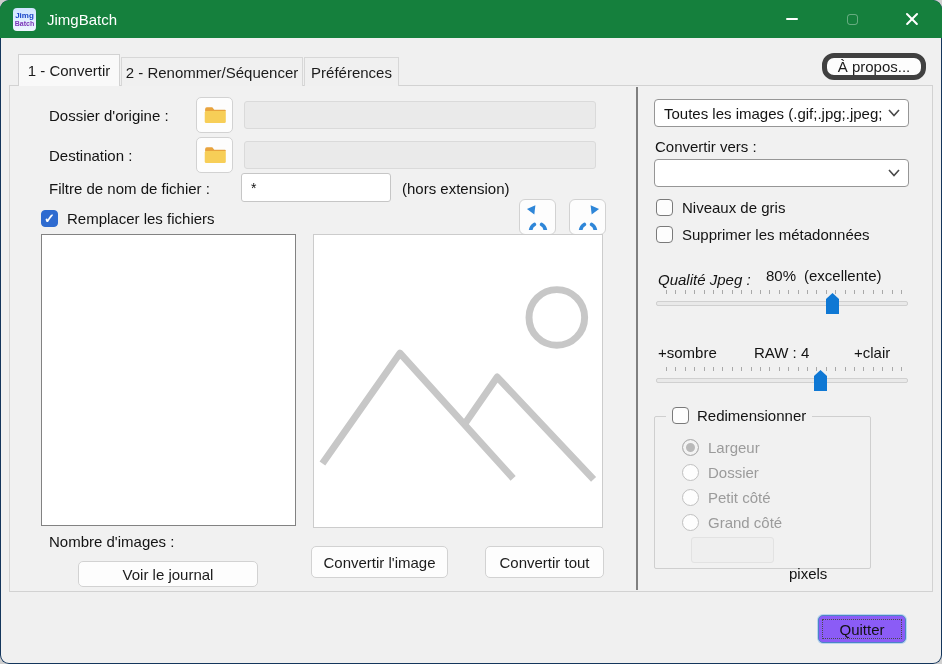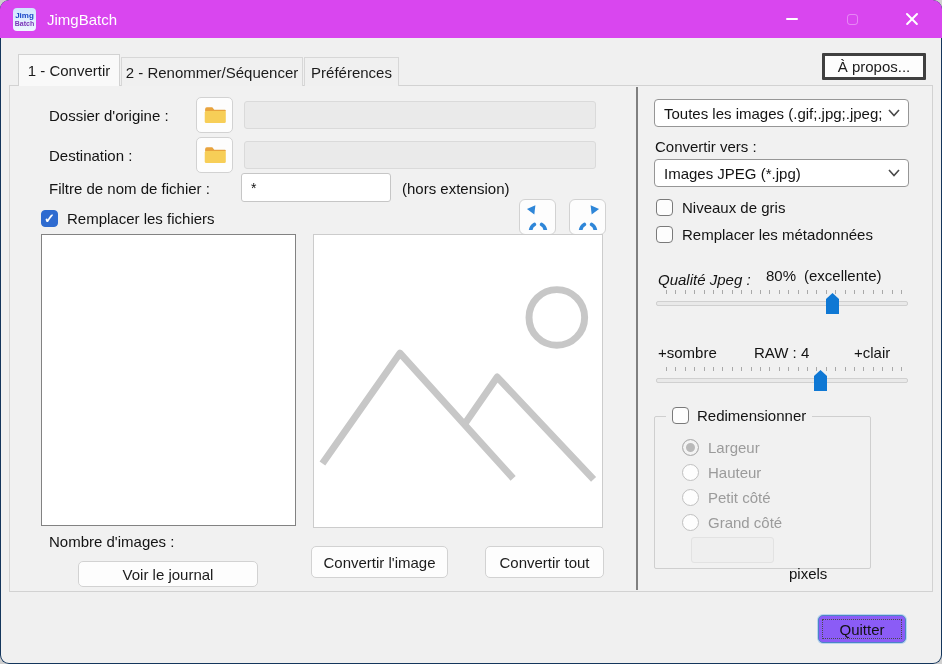--- a/index.html
+++ b/index.html
@@ -5,21 +5,21 @@
   * { margin:0; padding:0; box-sizing:border-box; }
   html,body { background:#cfcfcf; font-family:"Liberation Sans", sans-serif; }
   .window{
     position:relative; width:942px; height:664px; overflow:hidden;
     background:#f0f0f0; border-radius:9px;
     box-shadow: inset 0 0 0 1px #14365c;
   }
   
   .titlebar{
     position:absolute; left:0; top:0; width:942px; height:38px;
-    background:#d946ef; display:flex; align-items:center;
+    background:#15803d; display:flex; align-items:center;
     border-radius:9px 9px 0 0;
   }
   .app-icon{
     width:23px; height:23px; margin-left:13px; border-radius:4px;
     background:linear-gradient(180deg,#cfe4ff 0%, #eef6ff 100%);
     display:flex; flex-direction:column; justify-content:center; align-items:center;
     overflow:hidden; line-height:1;
   }
   .app-icon .l1{ font-size:8px; font-weight:bold; color:#1a46c8; }
   .app-icon .l2{ font-size:7px; font-weight:bold; color:#7a35b8; }
@@ -41,21 +41,21 @@
     border:1px solid #d7d7d7; border-bottom:none;
     display:flex; align-items:center; justify-content:center;
     font-size:15px; color:#1b1b1b; cursor:pointer; z-index:2;
   }
   .tab.active{
     top:54px; height:32px; background:#f9f9f9; z-index:4;
     border-color:#d2d2d2;
   }
   .about-btn{
     position:absolute; left:822px; top:53px; width:104px; height:27px;
-    background:#fdfdfd; border:3px solid #404040; border-radius:1px;
+    background:#fdfdfd; border:5px solid #404040; border-radius:12px;
     font-size:15px; color:#1b1b1b; display:flex; align-items:center; justify-content:center;
     cursor:pointer; z-index:3;
   }
   
   .page{
     position:absolute; left:9px; top:85px; width:924px; height:507px;
     background:#f1f1f1; border:1px solid #d2d2d2; z-index:1;
   }
   .v-divider{ position:absolute; left:626px; top:1px; width:2px; height:503px; background:#808080; }
   .lbl{ position:absolute; font-size:15px; color:#131313; white-space:nowrap; }
@@ -237,33 +237,32 @@
     <div class="combo" style="top:13px;">
       <span class="txt">Toutes les images (.gif;.jpg;.jpeg;.jp</span>
       <svg width="12" height="8" viewBox="0 0 12 8">
         <polyline points="1,1 6,6.5 11,1" fill="none" stroke="#4a4a4a" stroke-width="1.6"></polyline>
       </svg>
     </div>
 
     <span class="lbl" style="left:645px; top:52px;">Convertir vers :</span>
 
     <div class="combo" style="top:73px;">
-      <span class="txt">Images JPEG (*.jpg)</span>
       <svg width="12" height="8" viewBox="0 0 12 8">
         <polyline points="1,1 6,6.5 11,1" fill="none" stroke="#4a4a4a" stroke-width="1.6"></polyline>
       </svg>
     </div>
 
     <div class="cb-row" style="left:646px; top:113px;">
       <span class="cb-box"></span>
       <span class="cb-label">Niveaux de gris</span>
     </div>
     <div class="cb-row" style="left:646px; top:140px;">
       <span class="cb-box"></span>
-      <span class="cb-label">Remplacer les métadonnées</span>
+      <span class="cb-label">Supprimer les métadonnées</span>
     </div>
 
     <span class="lbl" style="left:648px; top:185px;font-style:italic;">Qualité Jpeg :</span>
     <span class="lbl" style="left:756px; top:181px;">80%</span>
     <span class="lbl" style="left:794px; top:181px;">(excellente)</span>
     <div class="ticks" style="left:656px; top:204px; width:242px;"></div>
     <div class="track" style="left:646px; top:215px; width:252px;"></div>
     <div class="thumb" style="left:816px; top:207px;"></div>
 
     <span class="lbl" style="left:648px; top:258px;">+sombre</span>
@@ -277,21 +276,21 @@
       <div class="group-legend">
         <span class="cb-box"></span>
         <span class="cb-label">Redimensionner</span>
       </div>
       <div class="radio-row" style="left:27px; top:22px;">
         <span class="radio sel"></span>
         <span class="radio-label">Largeur</span>
       </div>
       <div class="radio-row" style="left:27px; top:47px;">
         <span class="radio"></span>
-        <span class="radio-label">Hauteur</span>
+        <span class="radio-label">Dossier</span>
       </div>
       <div class="radio-row" style="left:27px; top:72px;">
         <span class="radio"></span>
         <span class="radio-label">Petit côté</span>
       </div>
       <div class="radio-row" style="left:27px; top:97px;">
         <span class="radio"></span>
         <span class="radio-label">Grand côté</span>
       </div>
       <div class="field-dis" style="left:36px; top:120px; width:83px; height:26px; background:#efefef; border-color:#e2e2e2;"></div>

